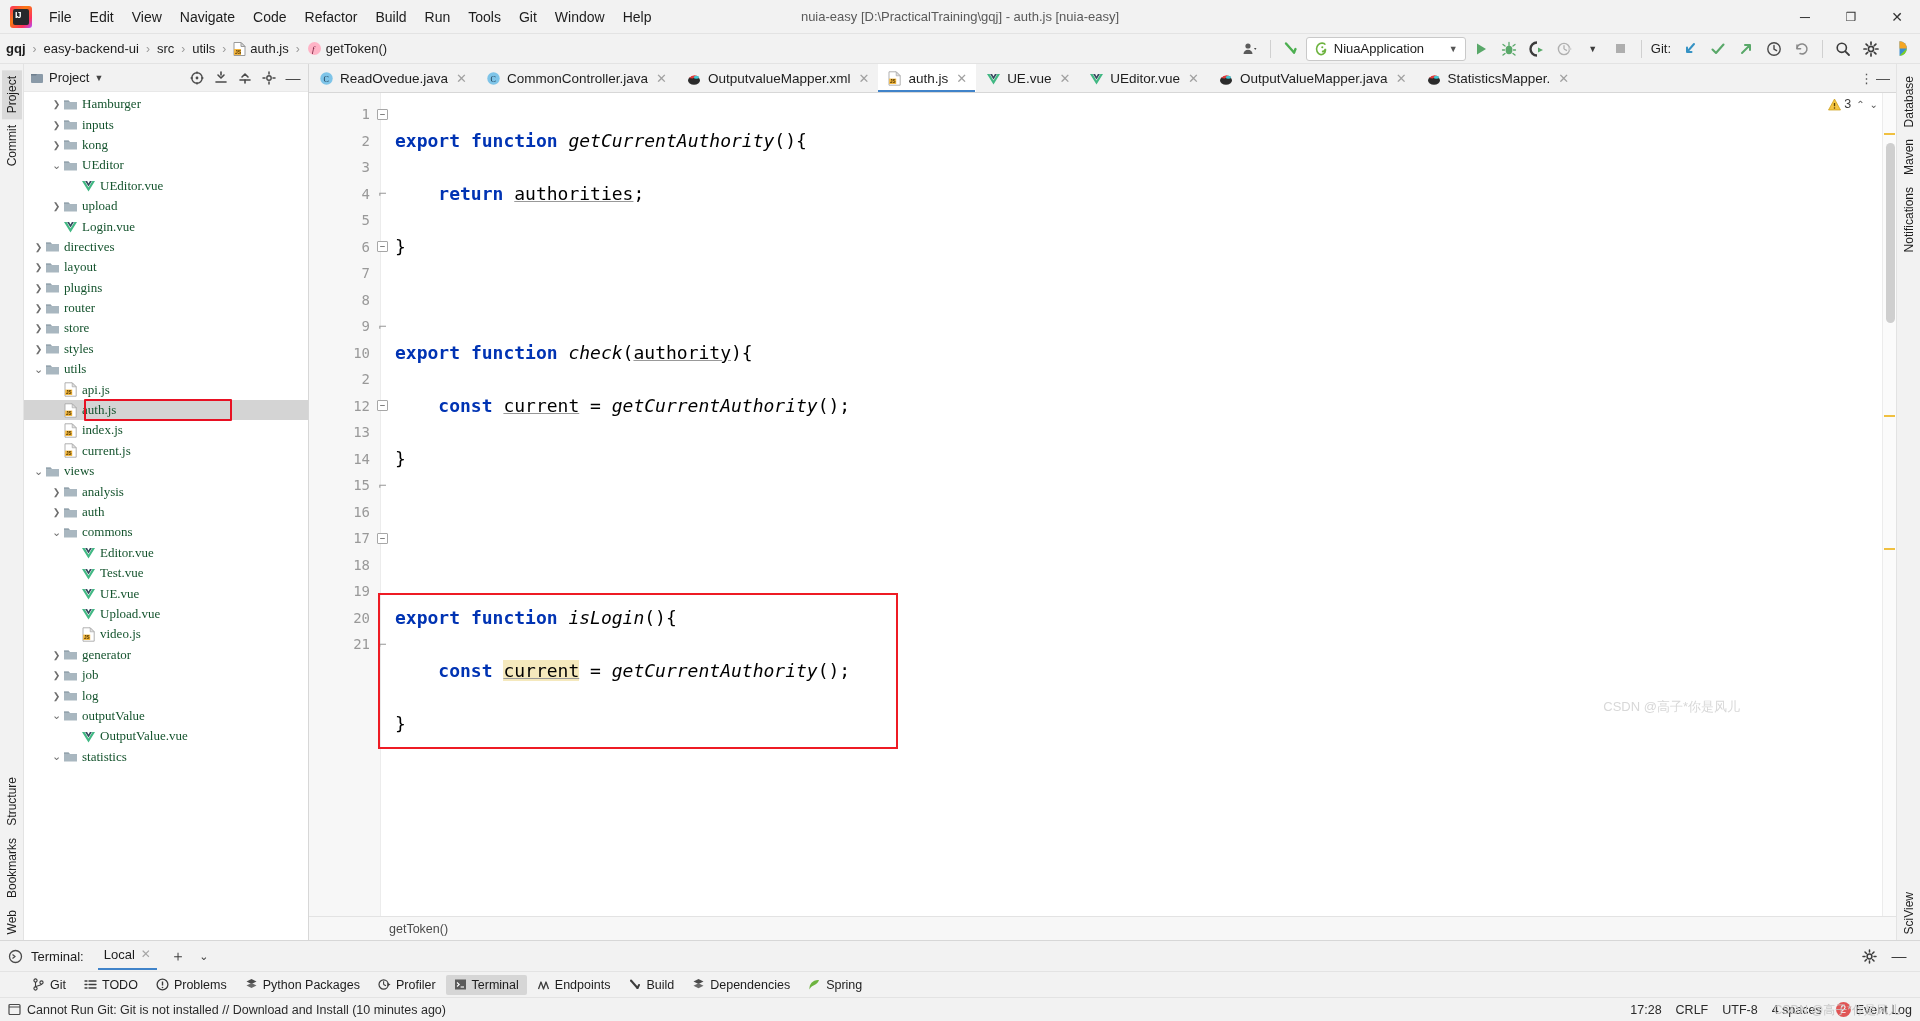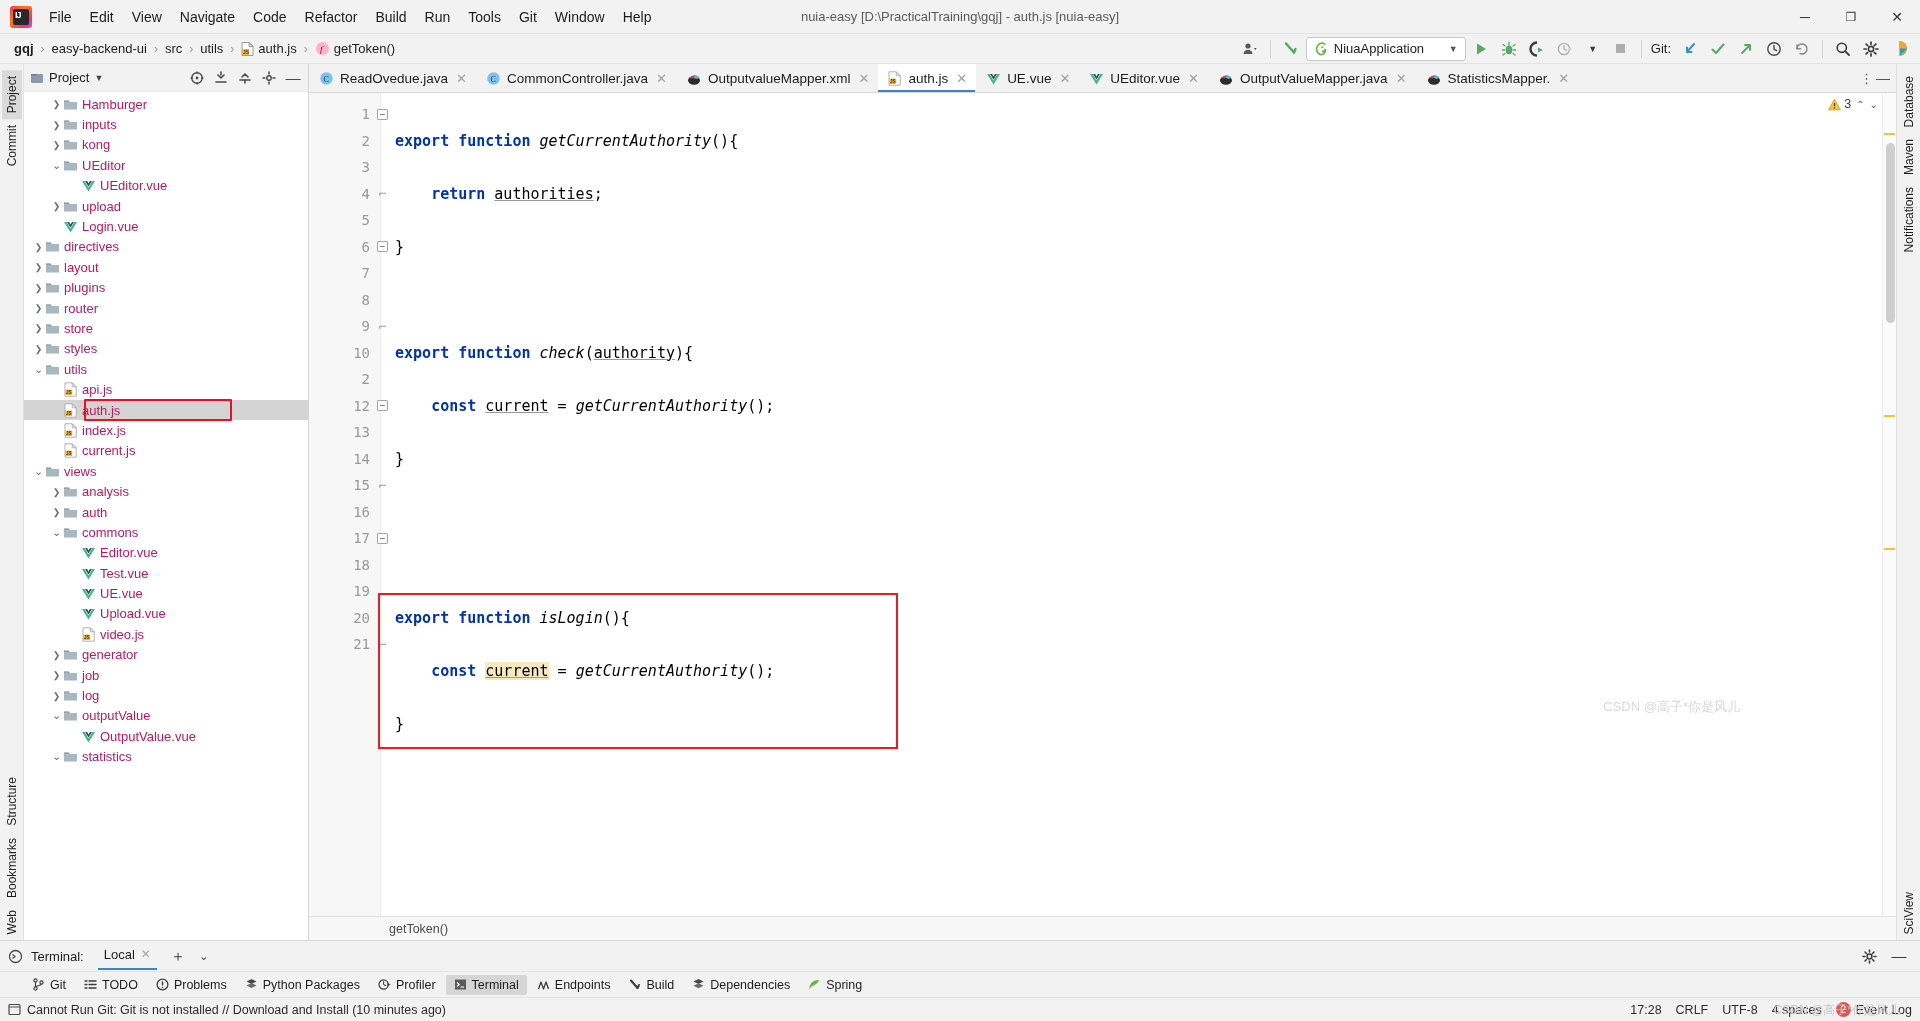--- a/index.html
+++ b/index.html
@@ -29,21 +29,21 @@
   .win-title {
     position: absolute; left: 50%; transform: translateX(-50%);
     font-size: 13px; color: #5a5a5a; white-space: nowrap;
   }
   .win-ctl { margin-left: auto; display: flex; align-items: center; height: 34px; }
   .win-btn { width: 46px; height: 34px; display: flex; align-items: center; justify-content: center; font-size: 14px; color:#333; }
 
   
   .navbar {
     height: 30px; min-height:30px; display: flex; align-items: center;
-    background: #f2f2f2; border-bottom: 1px solid #e3e3e3; padding-left: 10px;
+    background: #f2f2f2; border-bottom: 1px solid #e3e3e3; padding-left: 2px;
   }
   .crumbs { display: flex; align-items: center; gap: 0px; }
   .crumb { display: flex; align-items: center; font-size: 13px; color: #1d1d1d; padding: 1px 4px; border-radius:3px;}
   .crumb.bold { font-weight: bold; }
   .crumb-sep { color: #9a9a9a; margin: 0 3px; font-size: 12px; }
   .crumb .ic { margin-right: 4px; display: inline-flex; align-items:center; }
 
   .nav-right { margin-left: auto; display: flex; align-items: center; gap: 2px; padding-right: 8px; }
   .tb-btn { width: 26px; height: 24px; display: flex; align-items: center; justify-content: center; border-radius: 3px; color:#3c3c3c; }
   .tb-sep { width: 1px; height: 18px; background: #d0d0d0; margin: 0 5px; }
@@ -80,21 +80,21 @@
     height: 28px; min-height:28px; display: flex; align-items: center;
     background: #f2f2f2; padding-left: 6px; border-bottom:1px solid #e8e8e8;
   }
   .pp-title { font-size: 13px; color: #1d1d1d; display:flex; align-items:center; gap:5px; }
   .pp-tools { margin-left: auto; display: flex; align-items: center; gap: 2px; padding-right: 4px; }
   .pp-tools .tb-btn { width:22px; height:22px; }
   .tree { flex: 1; overflow: hidden; padding-top: 2px; position: relative; font-size: 13px; }
   .trow { height: 20.4px; display: flex; align-items: center; white-space: nowrap; padding-right: 6px; position:relative; }
   .trow.sel { background: #d4d4d4; }
   .arrow { width: 13px; display: inline-flex; justify-content: center; align-items:center; color: #6e6e6e; font-size: 9px; flex:0 0 auto;}
-  .tlabel { margin-left: 4px; color: #be185d; }
+  .tlabel { margin-left: 4px; color: #14532d; font-family: Liberation Serif, serif; }
   .t-icon { width: 15px; height: 15px; flex: 0 0 auto; display:flex; align-items:center; justify-content:center;}
   .hl-box {
     position: absolute; border: 2px solid #e81123; pointer-events: none; border-radius: 1px;
   }
 
   
   .editorarea { flex: 1; display: flex; flex-direction: column; min-width: 0; background:#fff; }
   .tabsbar {
     height: 29px; min-height:29px; display: flex; align-items: stretch;
     background: #f2f2f2; border-bottom: 1px solid #d7d7d7; overflow: hidden;
@@ -119,21 +119,21 @@
     padding-right: 10px; font-family: "DejaVu Sans Mono", monospace; font-size: 14px; color: #999999;
     position: relative;
   }
   .fold {
     position: absolute; right: -9px; width: 13px; height:13px; display:flex; align-items:center; justify-content:center;
     color:#8a8a8a; font-size: 11px;
   }
   .foldbox { width:11px; height:11px; border:1px solid #a7a7a7; background:#fff; display:flex; align-items:center; justify-content:center; font-size:9px; line-height:1; color:#555; border-radius:1px;}
   .code {
     flex: 1; padding: 8px 0 0 8px; font-family: "DejaVu Sans Mono", monospace;
-    font-size: 15px; line-height: 26.5px; white-space: pre; color: #000;
+    font-size: 18px; line-height: 26.5px; white-space: pre; color: #000;
     position: relative; overflow: hidden;
   }
   .cline { height: 26.5px; padding-left: 6px; }
   .kw { color: #0033b3; font-weight: bold; }
   .fn { color: #000000; font-style: italic; }
   .cls { color: #000000; font-style: italic; }
   .str { color: #067d17; }
   .param-hint { color: #9a9a9a; font-style: normal; }
   .var-hl { background: #f5e9bd; }
   .under { text-decoration: underline; text-decoration-color:#999; }

